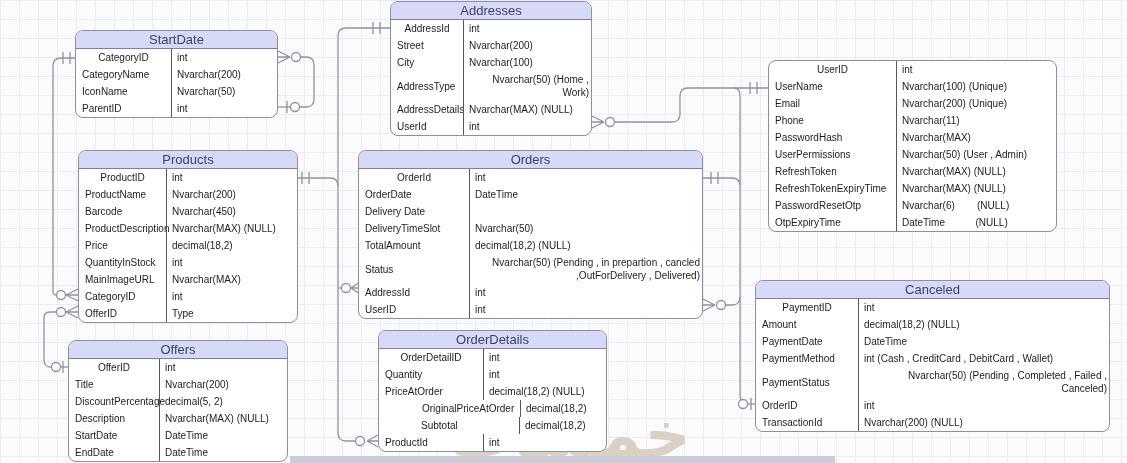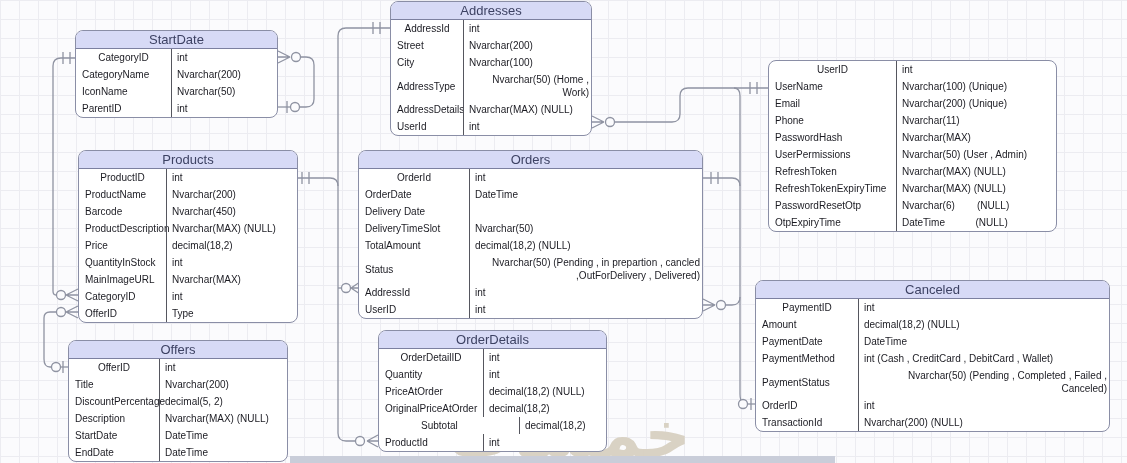--- a/index.html
+++ b/index.html
@@ -261,21 +261,21 @@
       </div>
       <div class="trow">
         <div class="fname" style="width: 104px;">Quantity</div>
         <div class="ftype"><span>int</span></div>
       </div>
       <div class="trow">
         <div class="fname" style="width: 104px;">PriceAtOrder</div>
         <div class="ftype"><span>decimal(18,2) (NULL)</span></div>
       </div>
       <div class="trow">
-        <div class="fname" style="width: 104px;">OriginalPriceAtOrder</div>
+        <div class="fname" style="width: 104px; margin-left: 37px;">OriginalPriceAtOrder</div>
         <div class="ftype"><span>decimal(18,2)</span></div>
       </div>
       <div class="trow">
         <div class="fname" style="width: 104px; margin-left: 36px;">Subtotal</div>
         <div class="ftype"><span>decimal(18,2)</span></div>
       </div>
       <div class="trow">
         <div class="fname" style="width: 104px;">ProductId</div>
         <div class="ftype"><span>int</span></div>
       </div>

